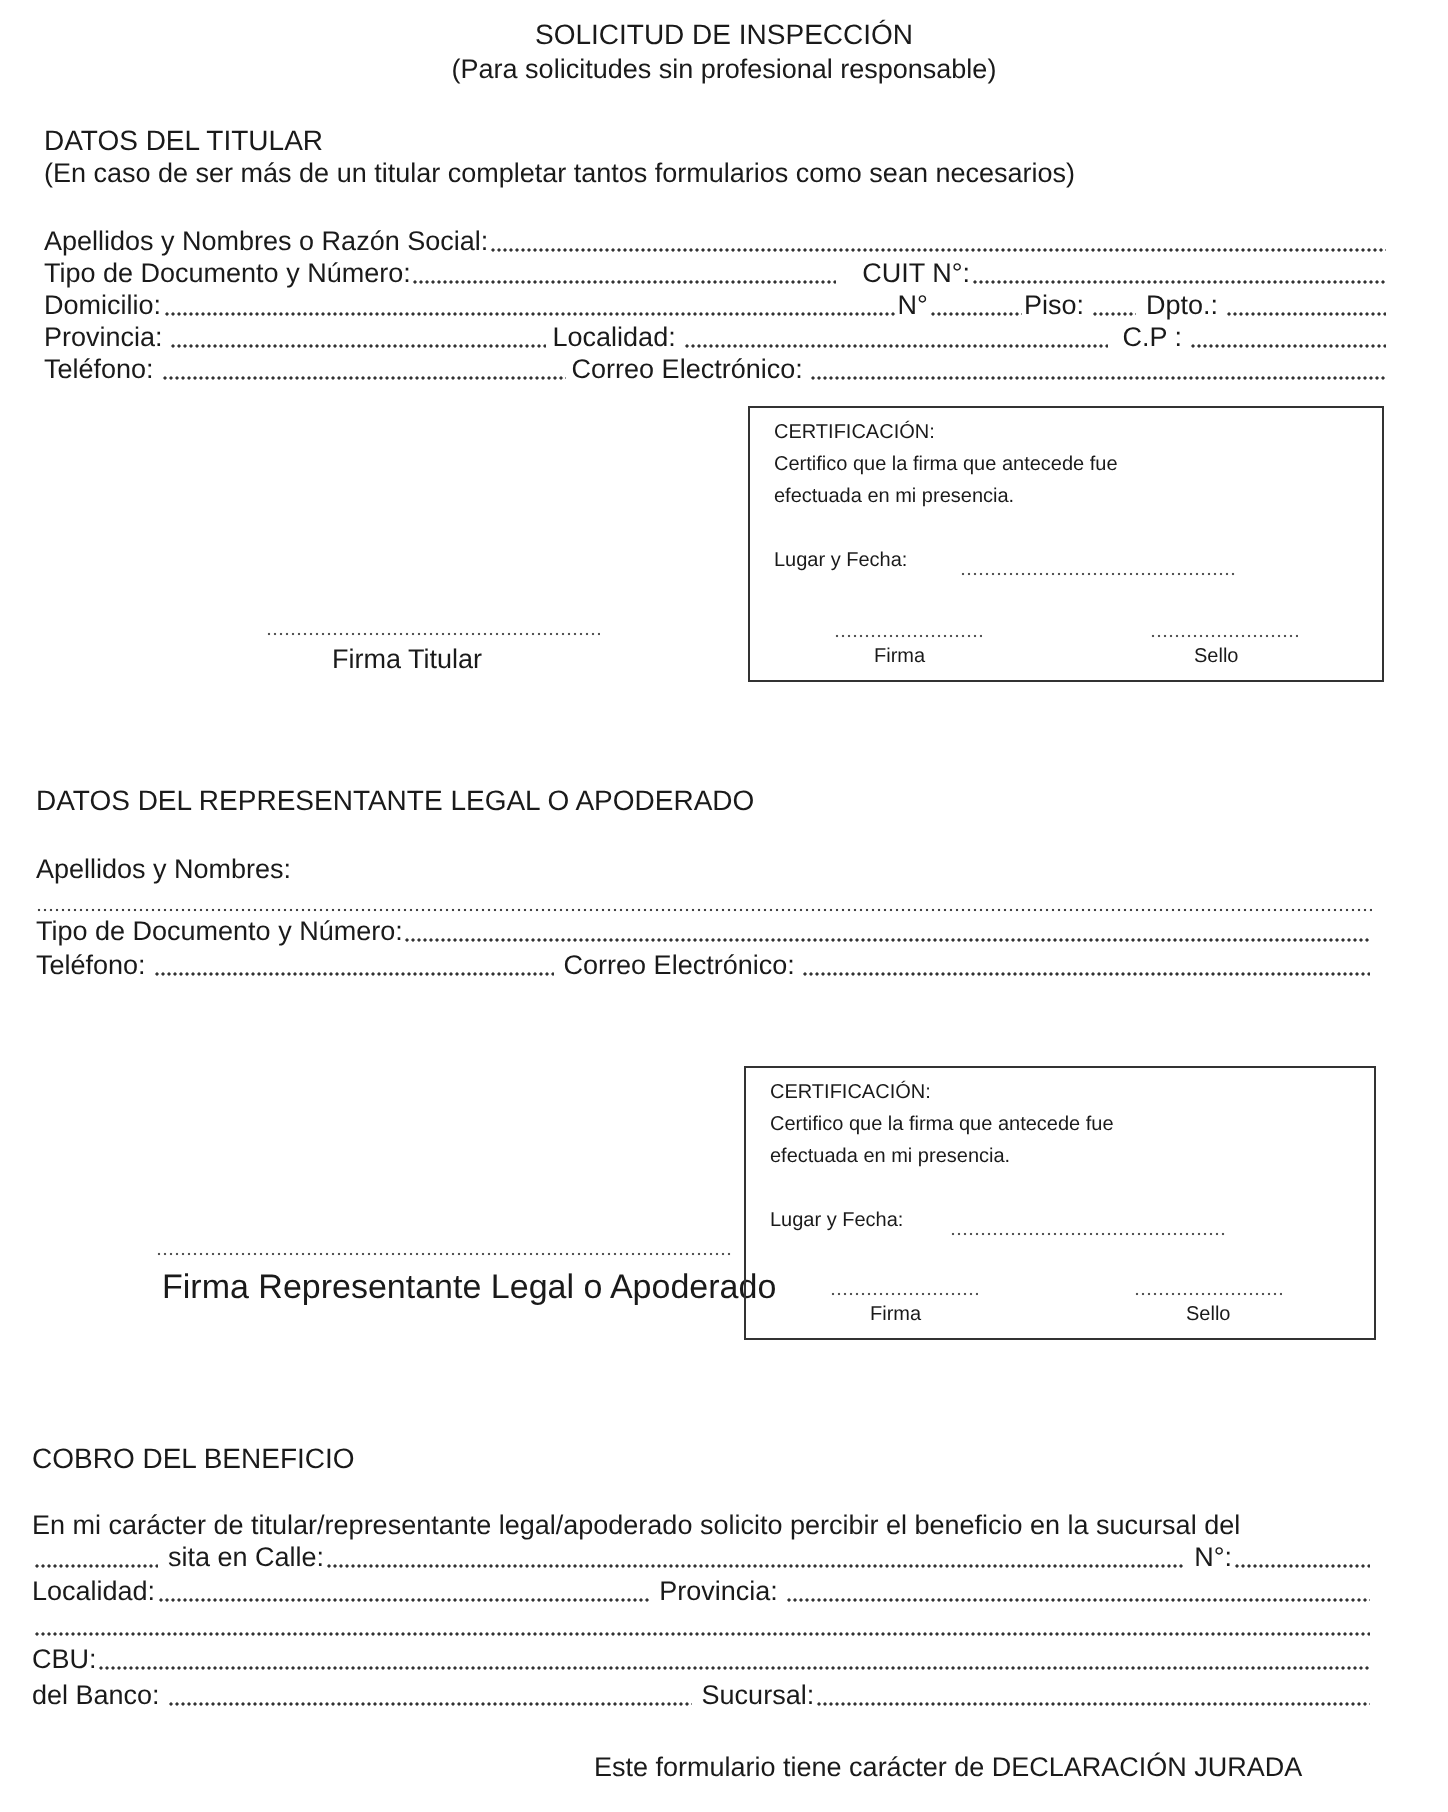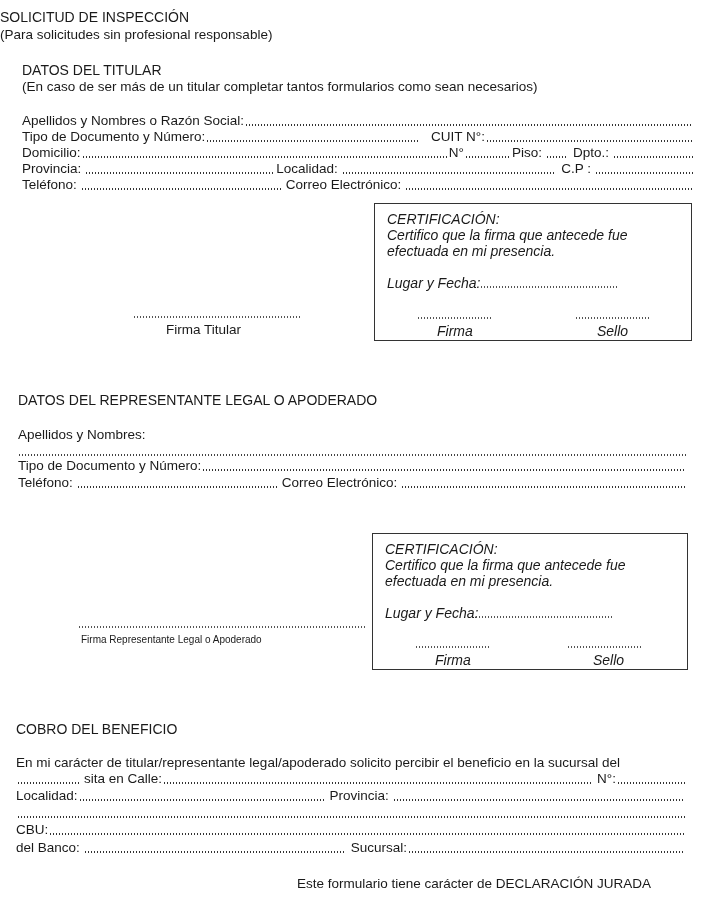--- a/index.html
+++ b/index.html
@@ -2,35 +2,34 @@
 <html><head>
   <meta charset="utf-8">
   <style>
     html, body { margin: 0; padding: 0; background: #ffffff; }
     body {
       width: 724px; height: 906px; position: relative; overflow: hidden;
       font-family: "Liberation Sans", sans-serif; color: #1a1a1a;
       font-size: 13.5px;
     }
     .abs { position: absolute; white-space: nowrap; line-height: 1; }
-    .center { }
+    .center { text-align: center; }
     .row { position: absolute; left: 22px; right: 30px; height: 16px; display: flex; align-items: baseline; line-height: 16px; white-space: nowrap; }
     .row.r2 { left: 18px; right: 38px; }
     .row.r3 { left: 16px; right: 38px; }
     .lbl { flex: 0 0 auto; }
     .dots {
       flex: 1 1 auto; height: 1px; margin: 0 1px; align-self: flex-end; margin-bottom: 3px;
       background-image: radial-gradient(circle, #333 0.7px, transparent 0.9px);
       background-size: 3px 2px; background-repeat: repeat-x; min-width: 10px;
       height: 2px;
     }
     .box {
       position: absolute; border: 1.3px solid #333;
-      font-size: 14px;
-      font-style: italic;
+      font-size: 10px;
     }
     .box .t { position: absolute; white-space: nowrap; line-height: 1; }
     .sigline {
       position: absolute; height: 2px;
       background-image: radial-gradient(circle, #555 0.6px, transparent 0.8px);
       background-size: 3px 2px; background-repeat: repeat-x;
     }
     .fulldots {
       position: absolute; height: 2px;
       background-image: radial-gradient(circle, #444 0.6px, transparent 0.8px);
@@ -106,21 +105,21 @@
   <span class="dots"></span>
 </div>
 <div class="row r2" style="top:475px;">
   <span class="lbl">Teléfono:</span>
   <span class="dots" style="flex:0 0 200px;margin-left:4px;"></span>
   <span class="lbl" style="margin-left:4px;">Correo Electrónico:</span>
   <span class="dots" style="margin-left:4px;"></span>
 </div>
 
 <div class="sigline" style="left:78px;top:626px;width:288px;"></div>
-<div class="abs" style="left:81px;top:635px;font-size:10px;">Firma Representante Legal o Apoderado</div>
+<div class="abs" style="left:81px;top:635px;font-size:17px;">Firma Representante Legal o Apoderado</div>
 
 <div class="box" style="left:372px;top:533px;width:314px;height:135px;">
   <div class="t" style="left:12px;top:8px;">CERTIFICACIÓN:</div>
   <div class="t" style="left:12px;top:24px;">Certifico que la firma que antecede fue</div>
   <div class="t" style="left:12px;top:40px;">efectuada en mi presencia.</div>
   <div class="t" style="left:12px;top:72px;">Lugar y Fecha:</div>
   <div class="sigline" style="left:102px;top:82px;width:138px;"></div>
   <div class="sigline" style="left:42px;top:112px;width:74px;"></div>
   <div class="sigline" style="left:194px;top:112px;width:74px;"></div>
   <div class="t" style="left:62px;top:119px;">Firma</div>

